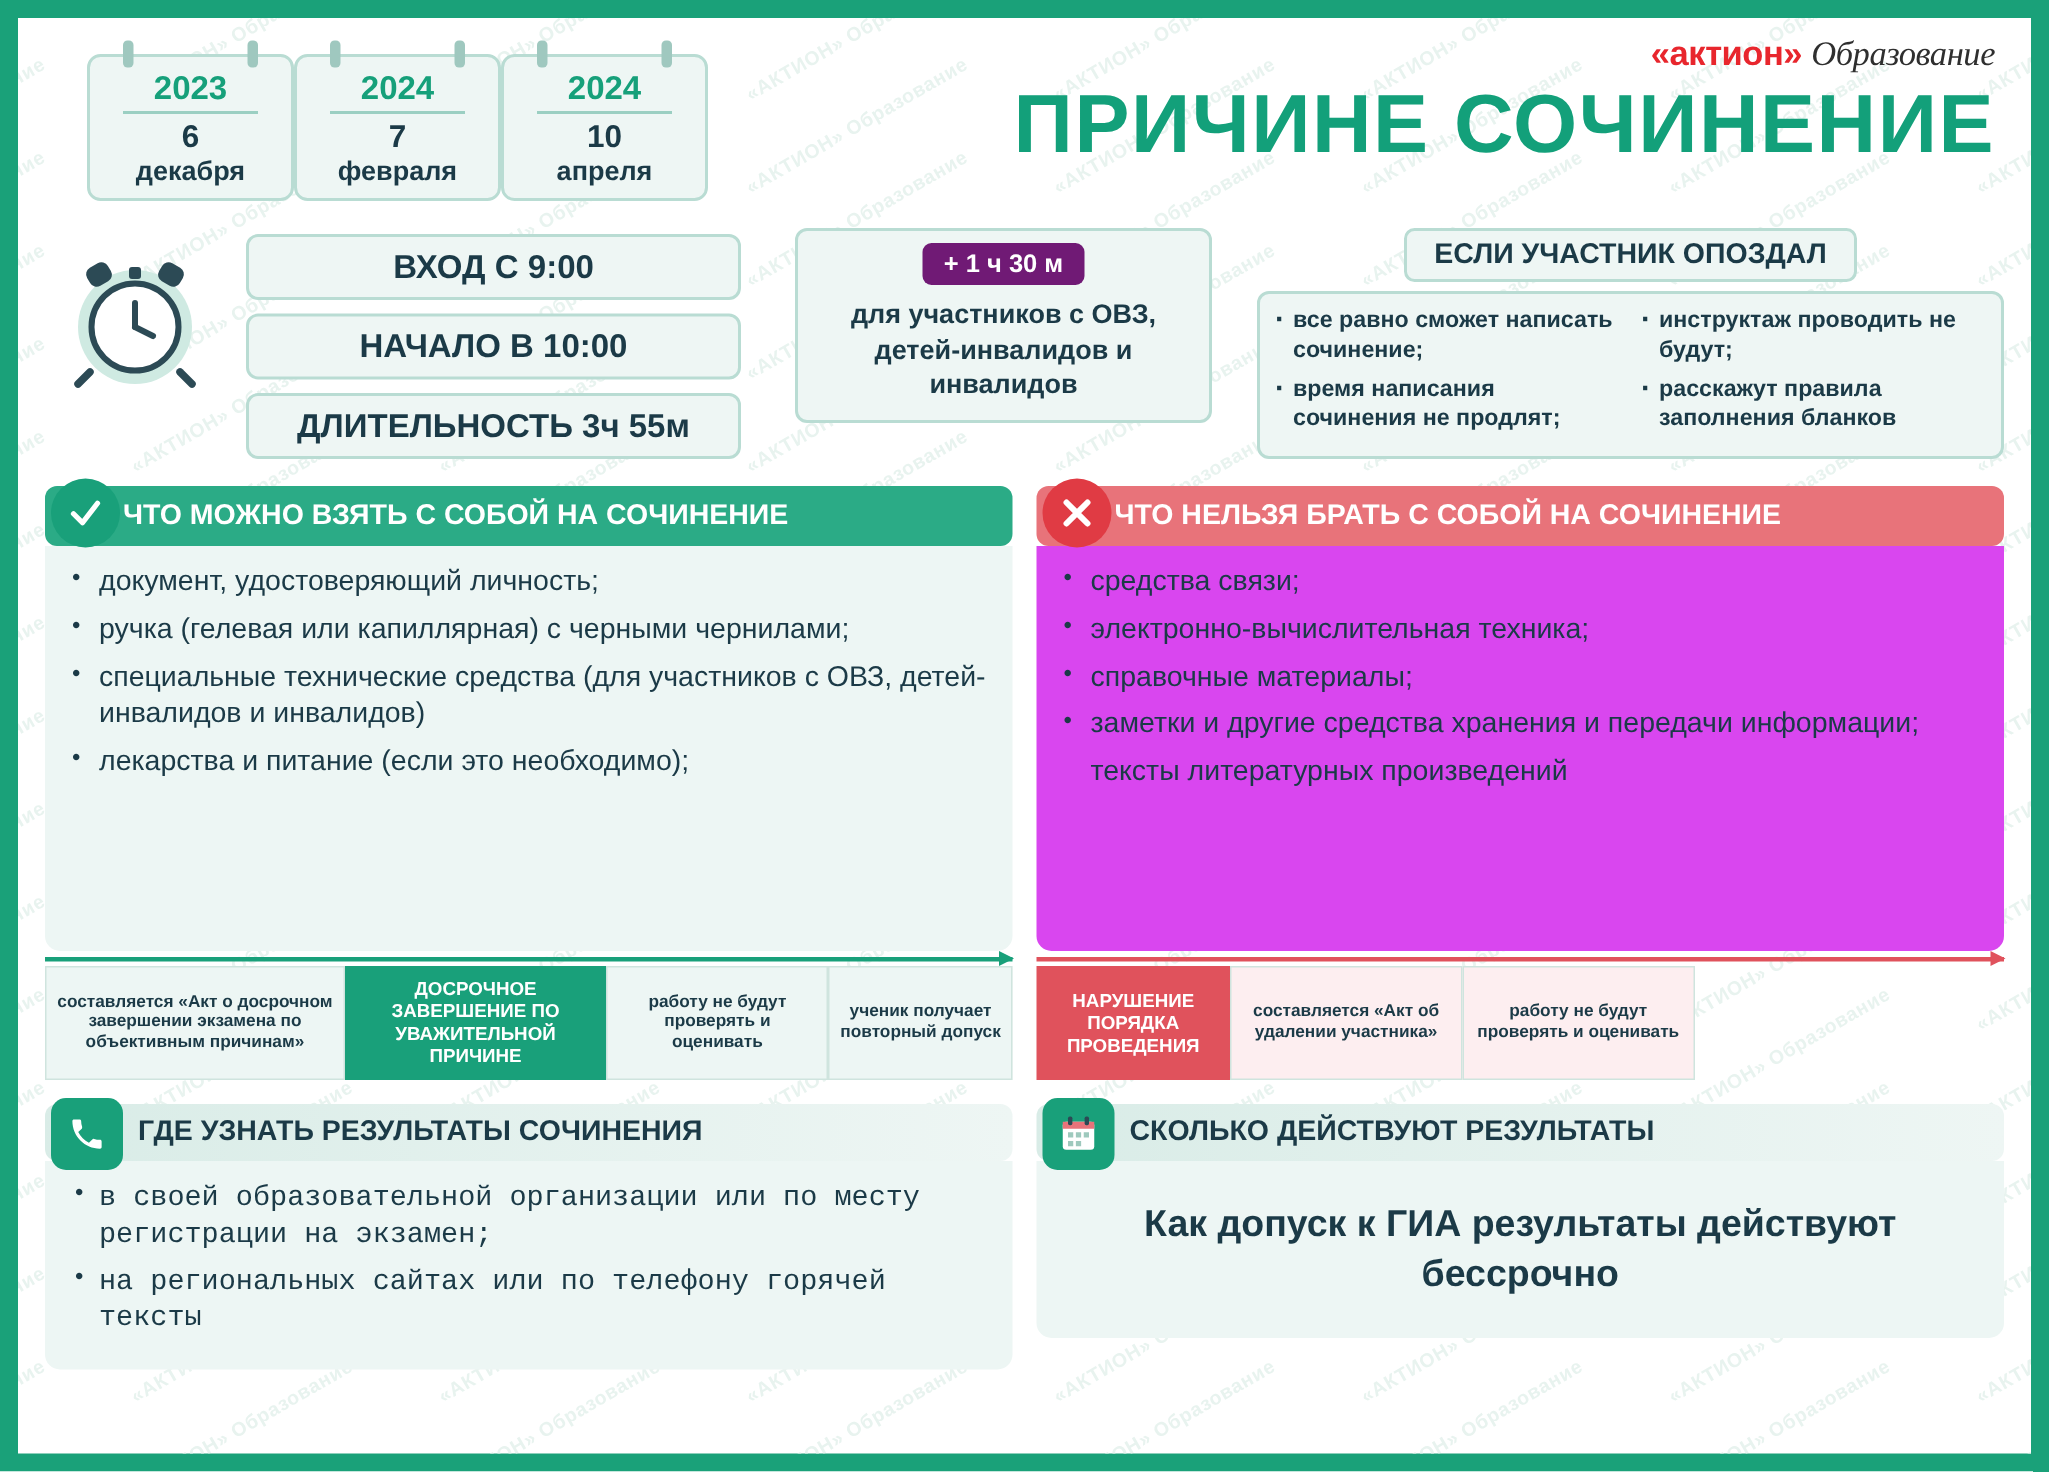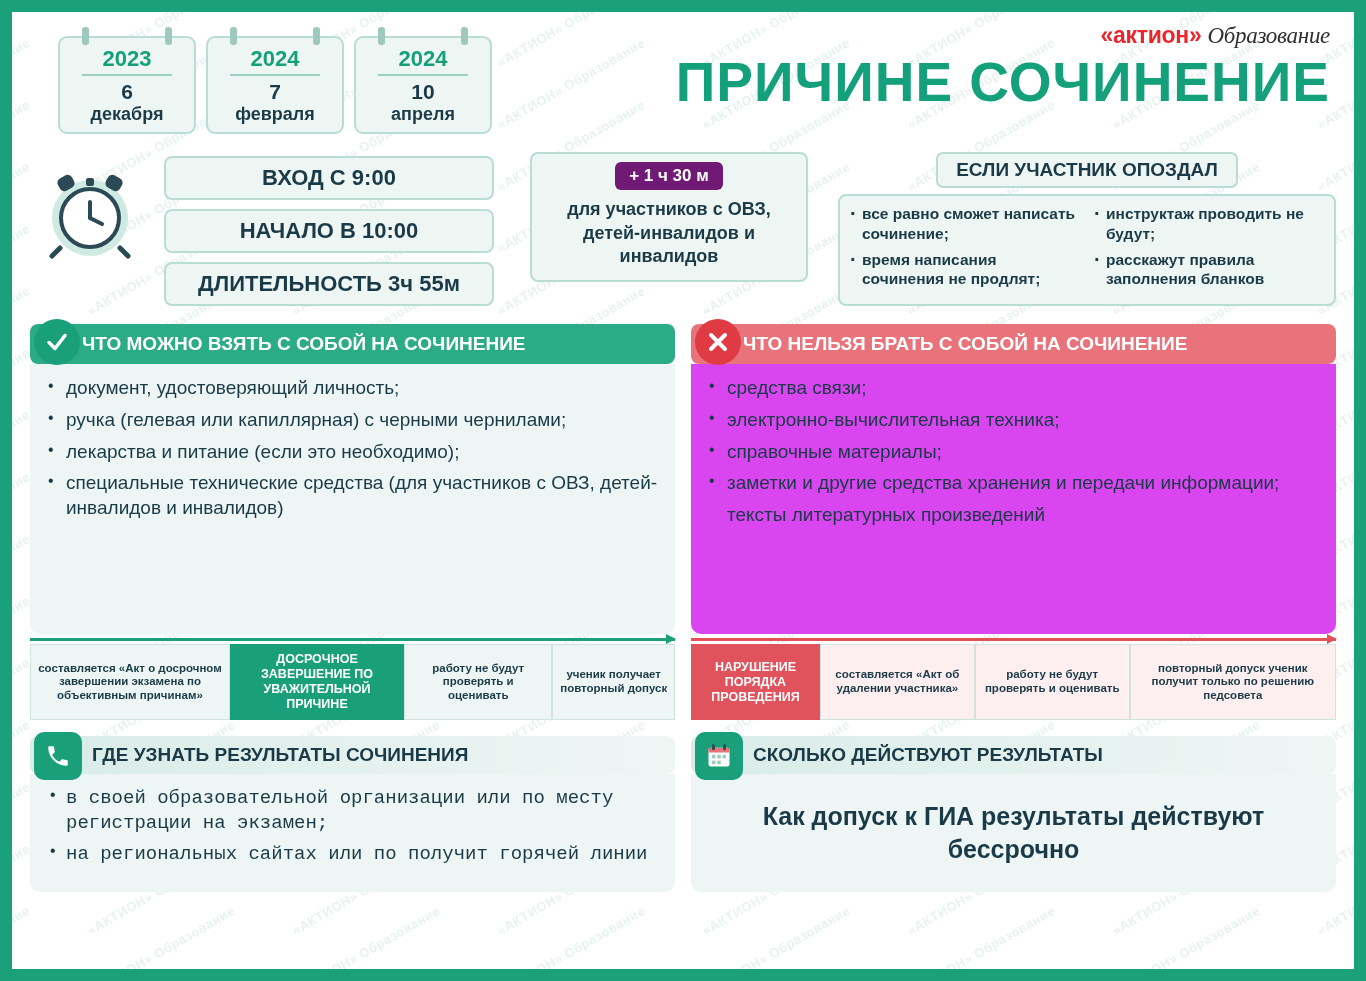--- a/index.html
+++ b/index.html
@@ -33,21 +33,21 @@
     font-size: 13px;
     font-weight: bold;
     white-space: nowrap;
     transform: rotate(-30deg);
     letter-spacing: .5px;
   }
   .content { position: relative; z-index: 2; padding: 10px 18px; }
 
   
   .header { display: flex; align-items: flex-start; }
-  .dates { display: flex; gap: 10px; padding-left: 28px; padding-top: 14px;}
+  .dates { display: flex; padding-left: 28px; padding-top: 14px;}
   .datecard {
     position: relative;
     width: 138px;
     background: #eef6f4;
     border: 2px solid #b9dcd3;
     border-radius: 9px;
     text-align: center;
     padding: 8px 4px 8px;
   }
   .ring { position: absolute; top: -11px; width: 7px; height: 18px; background: #9fc8bf; border-radius: 3px; }
@@ -433,22 +433,22 @@
               <svg width="24" height="24" viewBox="0 0 24 24">
                   <path d="M4 12.5 L10 18.5 L20 5.5" stroke="#fff" stroke-width="3.5" fill="none" stroke-linecap="round" stroke-linejoin="round"></path>
                 </svg>
             </span>
             <span>ЧТО МОЖНО ВЗЯТЬ С СОБОЙ НА СОЧИНЕНИЕ</span>
           </div>
           <div class="card-body body-green">
             <ul>
               <li>документ, удостоверяющий личность;</li>
               <li>ручка (гелевая или капиллярная) с черными чернилами;</li>
+              <li>специальные технические средства (для участников с ОВЗ, детей-инвалидов и инвалидов)</li>
               <li>лекарства и питание (если это необходимо);</li>
-              <li>специальные технические средства (для участников с ОВЗ, детей-инвалидов и инвалидов)</li>
             </ul>
           </div>
         </div>
 
         <div class="card">
           <div class="card-head head-red">
             <span class="badge badge-red">
               <svg width="24" height="24" viewBox="0 0 24 24">
                   <path d="M5 5 L19 19 M19 5 L5 19" stroke="#fff" stroke-width="4" stroke-linecap="round"></path>
                 </svg>
@@ -478,40 +478,39 @@
             <div class="fcell" style="width:19%">ученик получает повторный допуск</div>
           </div>
         </div>
 
         <div class="flow flow-red">
           <div class="flowline">
             <div class="topline r"></div>
             <div class="fcell lead" style="width:20%">НАРУШЕНИЕ ПОРЯДКА ПРОВЕДЕНИЯ</div>
             <div class="fcell" style="width:24%">составляется «Акт об удалении участника»</div>
             <div class="fcell" style="width:24%">работу не будут проверять и оценивать</div>
-            <div class="fcell" style="width:32%">повторный допуск ученик получит только по решению педсовета</div>
           </div>
         </div>
       </div>
 
       <div class="bottom">
 
         <div class="bcard">
           <div class="bhead">
             <span class="bicon">
               <svg width="26" height="26" viewBox="0 0 24 24">
                   <path d="M6.6 10.8c1.4 2.8 3.8 5.2 6.6 6.6l2.2-2.2c.3-.3.7-.4 1-.2 1.1.4 2.3.6 3.6.6.6 0 1 .4 1 1V20c0 .6-.4 1-1 1C10.6 21 3 13.4 3 4c0-.6.4-1 1-1h3.4c.6 0 1 .4 1 1 0 1.2.2 2.4.6 3.6.1.4 0 .8-.2 1.1l-2.2 2.1z" fill="#fff"></path>
                 </svg>
             </span>
             <span>ГДЕ УЗНАТЬ РЕЗУЛЬТАТЫ СОЧИНЕНИЯ</span>
           </div>
           <div class="bbody">
             <ul>
               <li>в своей образовательной организации или по месту регистрации на экзамен;</li>
-              <li>на региональных сайтах или по получит горячей линии</li>
+              <li>на региональных сайтах или по телефону горячей тексты</li>
             </ul>
           </div>
         </div>
 
         <div class="bcard">
           <div class="bhead">
             <span class="bicon">
               <svg width="28" height="28" viewBox="0 0 24 24">
                 <rect x="3" y="5" width="18" height="16" rx="2" fill="#fff"></rect>
                 <rect x="3" y="5" width="18" height="4" fill="#e8737a"></rect>

